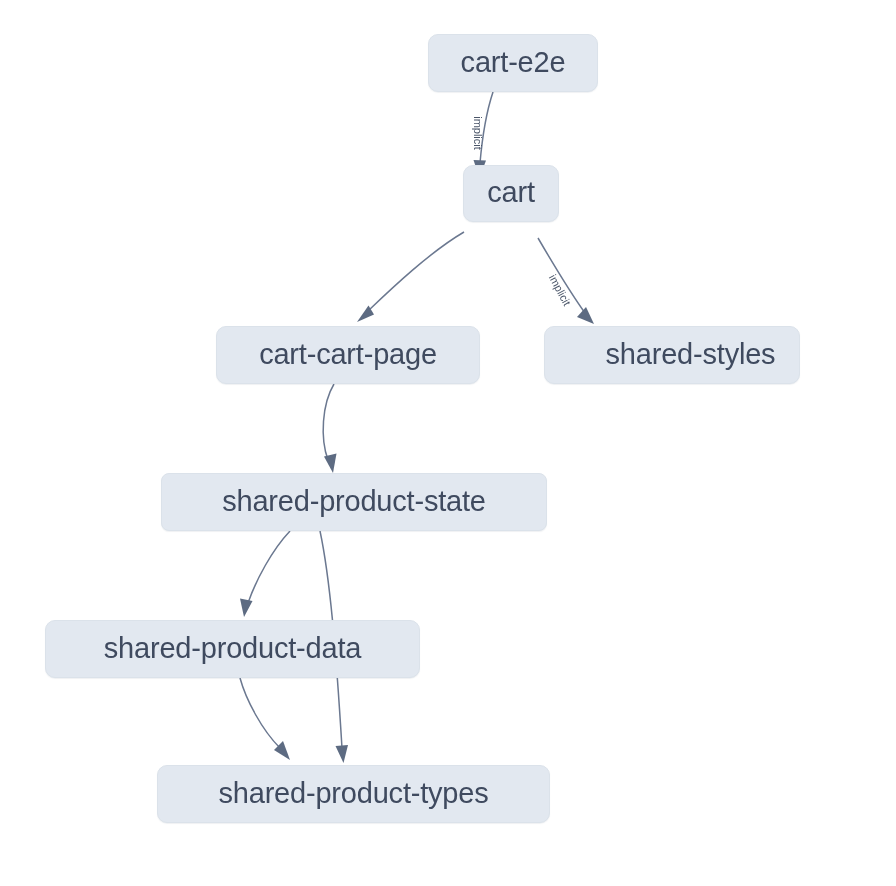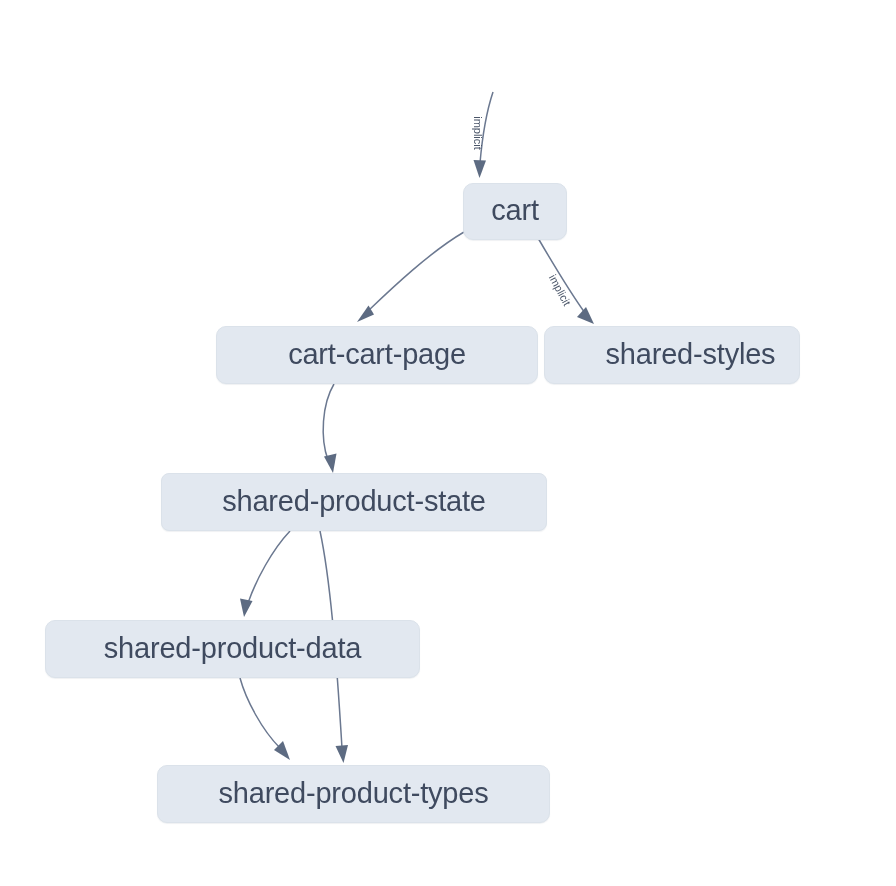--- a/index.html
+++ b/index.html
@@ -89,26 +89,29 @@
     <path class="edge-path" d="M 290 531 C 272 550, 256 580, 248 603"></path>
     <polygon class="arrow-head" points="244,617 240,598.5 252.5,601"></polygon>
 
     <path class="edge-path" d="M 320 531 C 330 578, 336 650, 342 748"></path>
     <polygon class="arrow-head" points="343.5,763 335.5,746, 348,745"></polygon>
 
     <path class="edge-path" d="M 240 678 C 246 700, 262 730, 280 748"></path>
     <polygon class="arrow-head" points="290,760 274,750, 283,741"></polygon>
   </svg>
 
+  <div class="node" style="left:428px; top:34px; width:170px; height:58px;">
+    <span class="node-label">cart-e2e</span>
+  </div>
 
-  <div class="node" style="left:463px; top:183px; width:104px; height:57px;">
+  <div class="node" style="left:463px; top:165px; width:96px; height:57px;">
     <span class="node-label">cart</span>
   </div>
 
-  <div class="node" style="left:216px; top:326px; width:322px; height:58px;">
+  <div class="node" style="left:216px; top:326px; width:264px; height:58px;">
     <span class="node-label">cart-cart-page</span>
   </div>
 
   <div class="node" style="left:544px; top:326px; width:256px; height:58px;padding-left:37px;">
     <span class="node-label">shared-styles</span>
   </div>
 
   <div class="node" style="left:161px; top:473px; width:386px; height:58px;border-radius:8px;">
     <span class="node-label">shared-product-state</span>
   </div>

